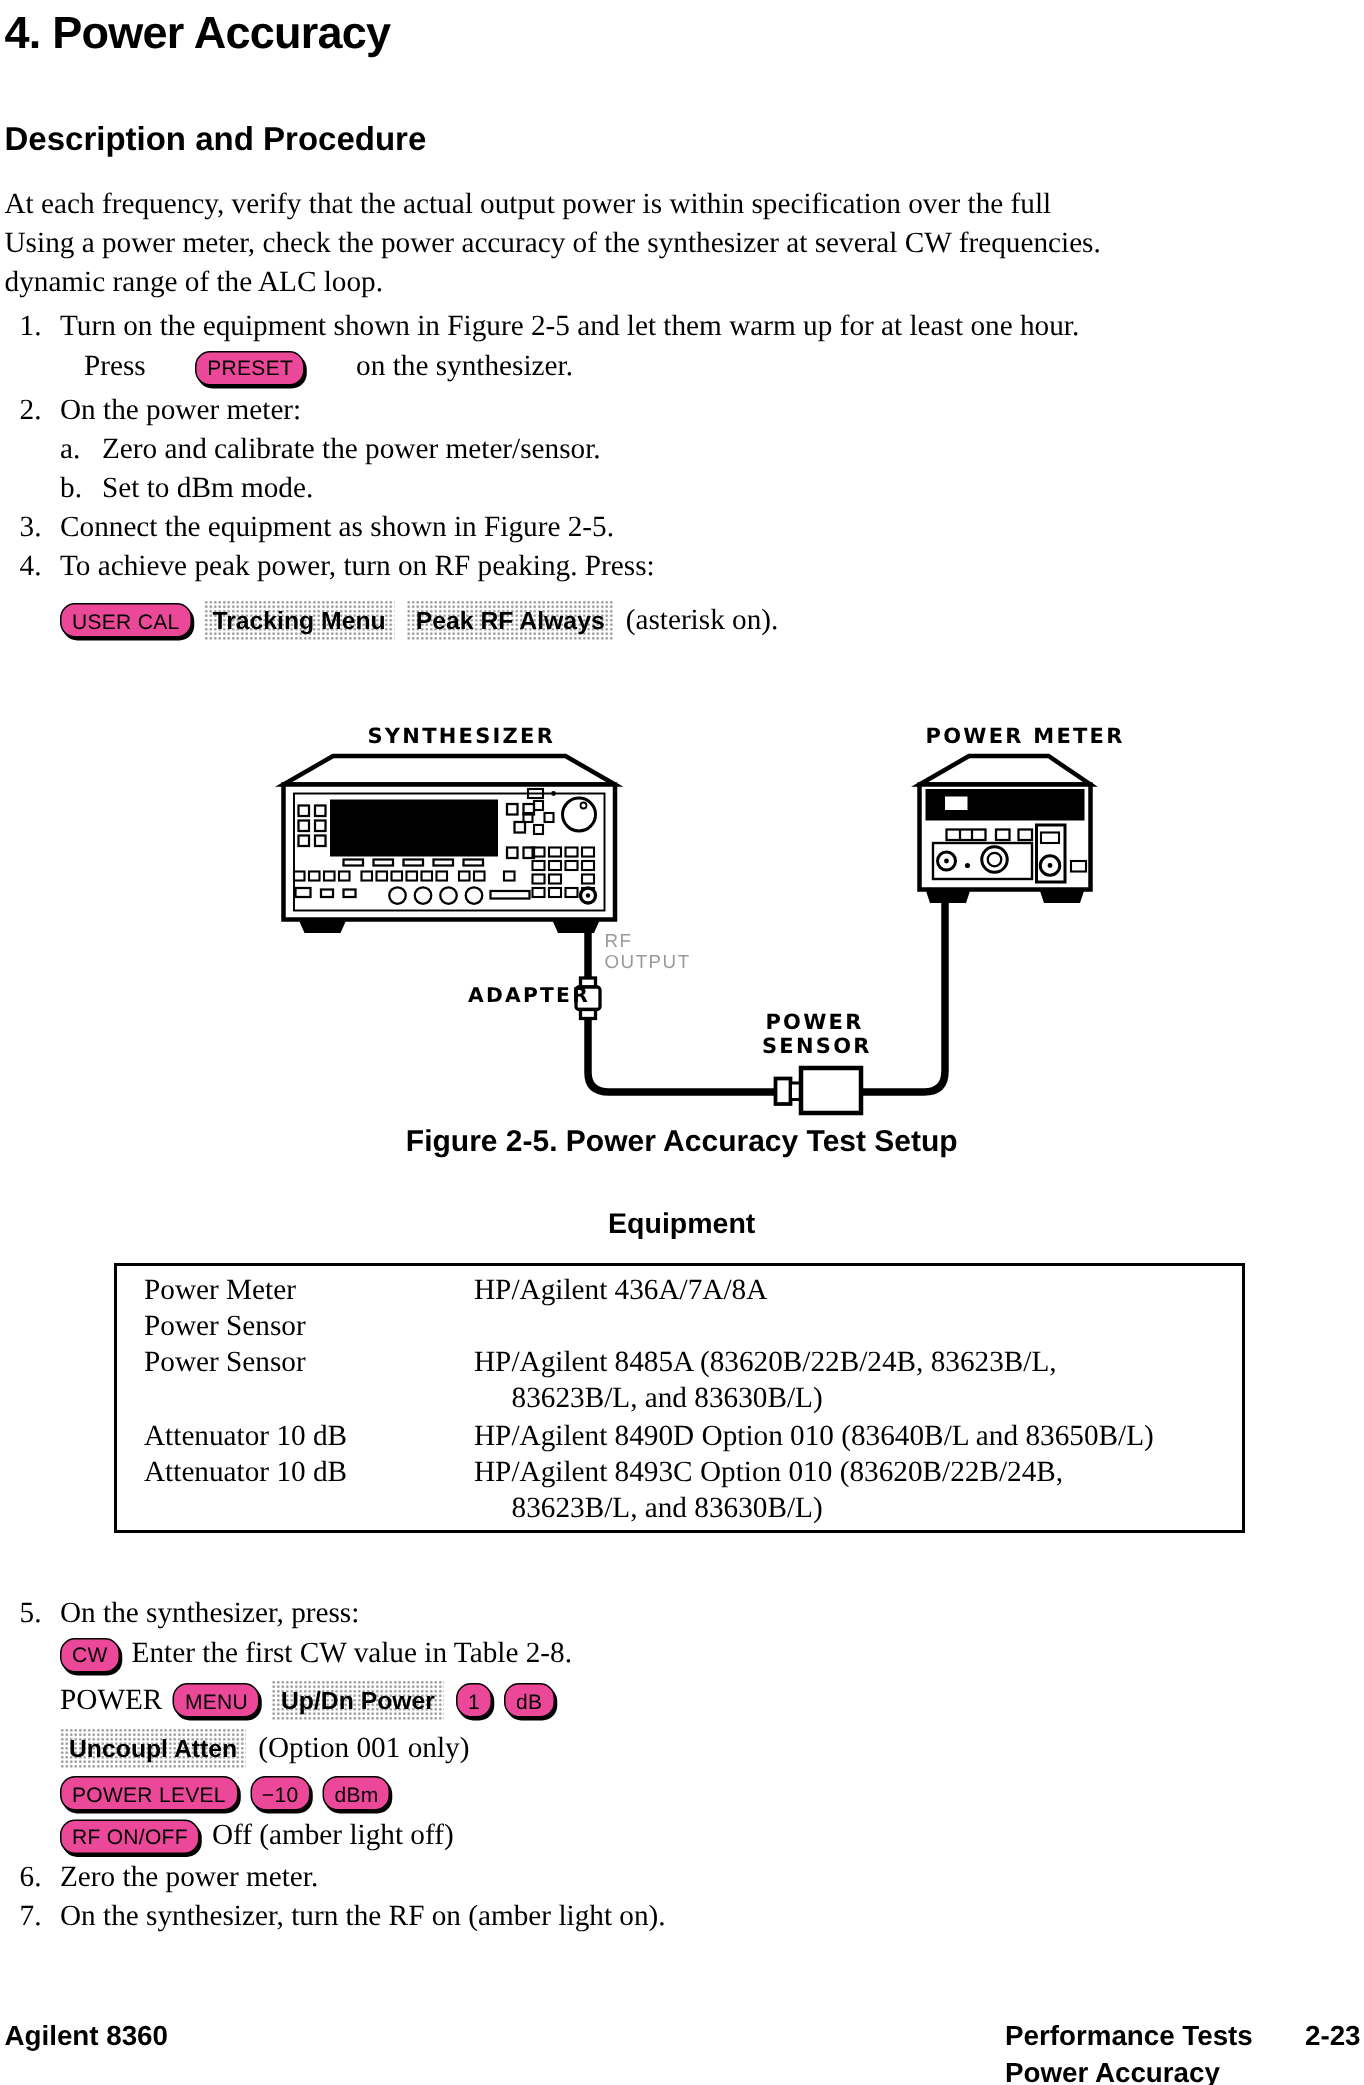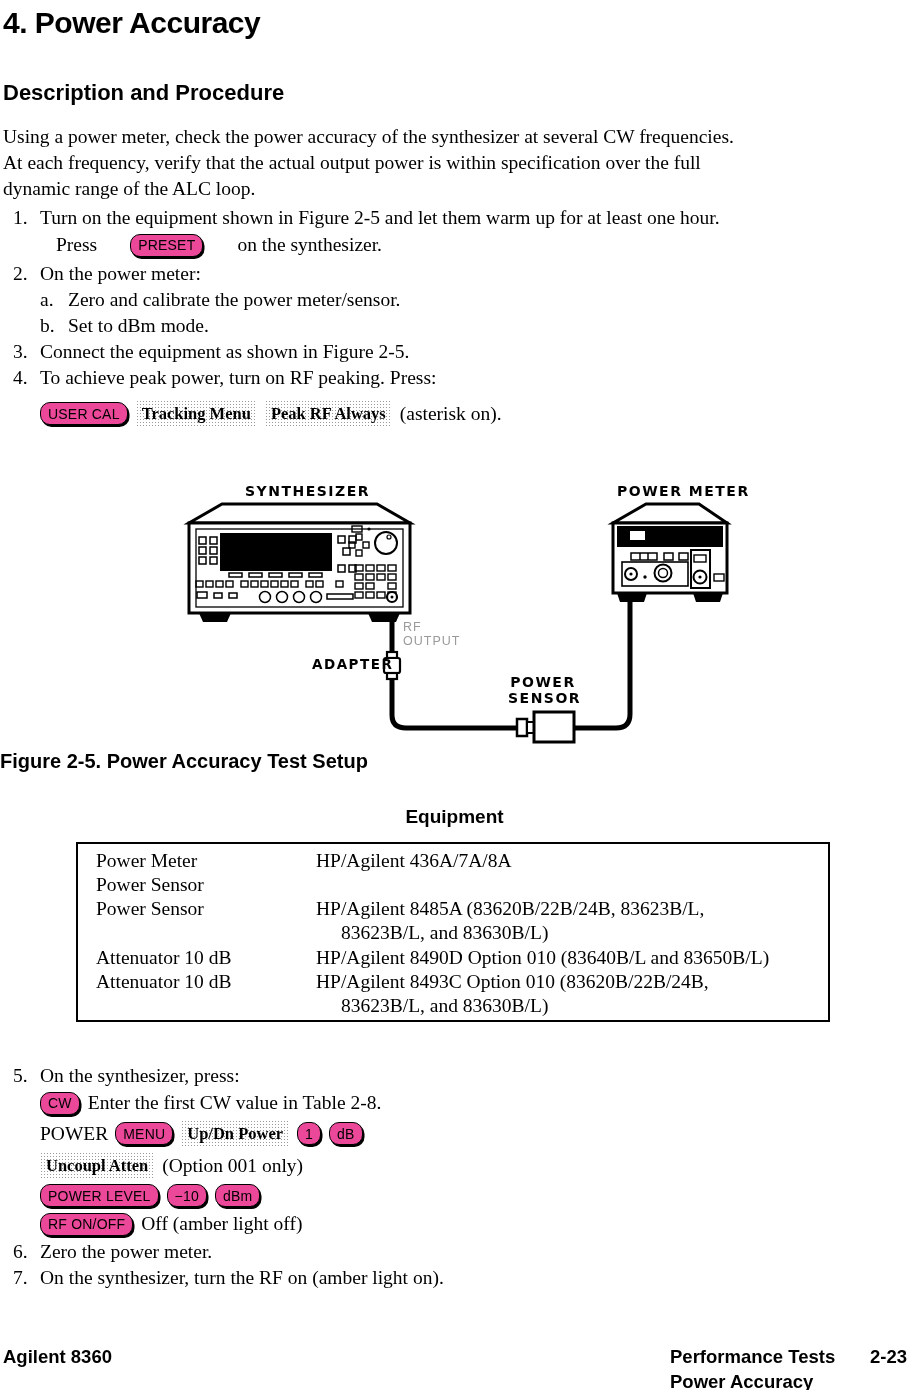--- a/index.html
+++ b/index.html
@@ -15,29 +15,29 @@
         font-size:19.5px;line-height:24px;}
   .line .gap{margin-right:7px;}
   .marker{display:inline-block;width:27px;flex:0 0 27px;}
   .marker2{display:inline-block;width:28px;flex:0 0 28px;}
   .key{display:inline-flex;align-items:center;height:21px;padding:0 7px;
        border:1.6px solid #000;border-radius:10px;background:#ec4899;
        font-family:"Liberation Sans","DejaVu Sans",sans-serif;font-size:14px;
        letter-spacing:0.2px;box-shadow:1.5px 2px 0 0 #000;margin-right:8px;}
   .key:last-child{margin-right:0;}
   .softkey{display:inline-block;padding:2px 6px 1px 6px;margin-right:8px;
-       font-family:Liberation Serif, serif;font-weight:bold;
+       font-family:Liberation Sans, sans-serif;font-weight:bold;
        font-size:16.5px;color:#000;
        background-image:radial-gradient(circle,#9a9a9a 0.8px,rgba(0,0,0,0) 0.9px);
        background-size:3px 3px;}
   .figlabel{position:absolute;font-family:"DejaVu Sans",sans-serif;font-weight:bold;
        font-size:14px;letter-spacing:1.5px;white-space:nowrap;}
   .rfout{position:absolute;font-family:"Liberation Sans",sans-serif;font-size:12.5px;
        color:#9a9a9a;line-height:13.5px;letter-spacing:1px;}
-  .caption{position:absolute;left:0;width:909px;
+  .caption{position:absolute;left:0;width:909px;text-align:center;
        font-family:"Liberation Sans",sans-serif;font-weight:bold;font-size:20px;}
   .eqheading{position:absolute;left:0;width:909px;text-align:center;
        font-family:"Liberation Sans",sans-serif;font-weight:bold;font-size:19px;}
   .eqtable{position:absolute;left:76px;top:842px;width:750px;height:176px;
        border:2px solid #000;}
   .eqtable .cell{position:absolute;white-space:nowrap;font-size:19.5px;}
   .footer-left{position:absolute;left:3px;top:1346px;
        font-family:"Liberation Sans",sans-serif;font-weight:bold;font-size:18.5px;}
   .footer-right{position:absolute;left:670px;top:1346px;width:237px;
        font-family:"Liberation Sans",sans-serif;font-weight:bold;font-size:18.5px;}
@@ -48,22 +48,22 @@
 </head>
 <body>
 
 <div class="page">
 
   <h1 class="title abs" style="left:3px;top:6px;">4. Power Accuracy</h1>
 
   <h2 class="subhead abs" style="left:3px;top:80px;">Description and Procedure</h2>
 
   <div class="abs serif introblock" style="left:3px;top:124px;">
+    <div>At each frequency, verify that the actual output power is within specification over the full</div>
     <div>Using a power meter, check the power accuracy of the synthesizer at several CW frequencies.</div>
-    <div>At each frequency, verify that the actual output power is within specification over the full</div>
     <div>dynamic range of the ALC loop.</div>
   </div>
 
   <div class="line serif" style="left:13px;top:206px;">
     <span class="marker">1.</span>
     <span>Turn on the equipment shown in Figure 2-5 and let them warm up for at least one hour.</span>
   </div>
   <div class="line serif" style="left:56px;top:233px;gap:26px;">
     <span class="gap">Press</span>
     <span class="key">PRESET</span>

